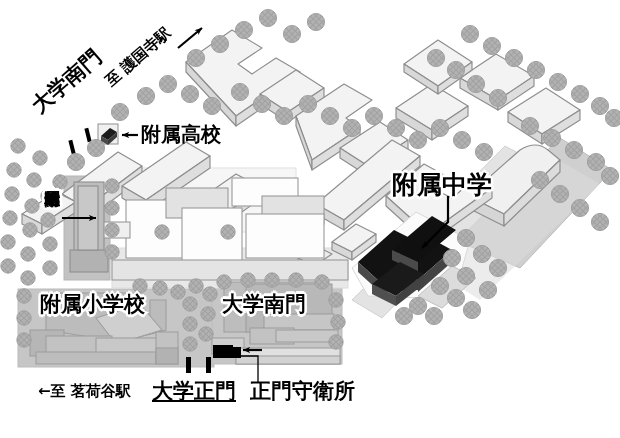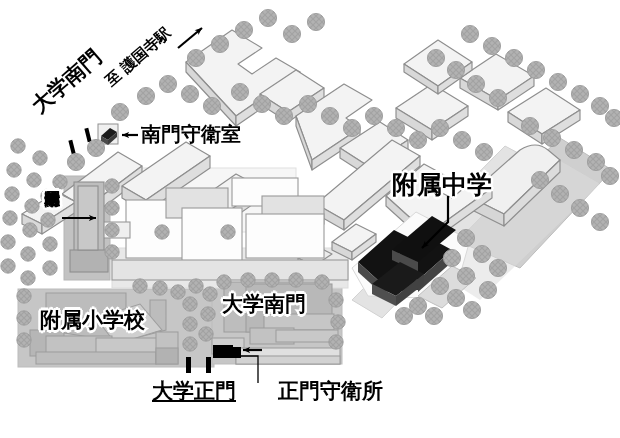--- a/index.html
+++ b/index.html
@@ -60,39 +60,37 @@
   #lbl-fuzoku-youchien{
     left:44px; top:178px;
     font-size:16px;
     writing-mode:vertical-rl;
     text-orientation:upright;
     line-height:1.02;
   }
   #lbl-fuzoku-shougakkou{
     left:40px; top:294px;
     font-size:21px;
-    margin-top:16px;
   }
   #lbl-fuzoku-koukou{
     left:222px; top:294px;
     font-size:21px;
   }
   #lbl-myogadani{
     left:38px; top:384px;
     font-size:15px;
   }
   #lbl-daigaku-seimon{
     left:152px; top:381px;
     font-size:21px;
     text-decoration:underline;
   }
   #lbl-seimon-shueisho{
     left:250px; top:381px;
     font-size:21px;
-    margin-left:28px;
   }
 </style>
 </head>
 <body>
 
 <div id="map-root">
 
   <svg id="map-svg" viewBox="0 0 620 438" xmlns="http://www.w3.org/2000/svg">
     <defs>
 
@@ -448,28 +446,29 @@
 
       <use href="#tree" x="96" y="148"></use>
         <use href="#tree" x="76" y="162"></use>
     </g>
   </svg>
 
   <div id="lbl-daigaku-nanmon" class="lbl plain">大学南門</div>
 
   <div id="lbl-gokokuji" class="lbl plain">至 護国寺駅</div>
 
-  <div id="lbl-nanmon-shueishitsu" class="lbl plain">南門守衛室</div>
+  <div id="lbl-nanmon-shueishitsu" class="lbl plain">附属高校</div>
 
   <div id="lbl-fuzoku-chugaku" class="lbl outlined">附属中学</div>
 
   <div id="lbl-fuzoku-youchien" class="lbl outlined">附属幼稚園</div>
 
   <div id="lbl-fuzoku-shougakkou" class="lbl outlined">附属小学校</div>
 
   <div id="lbl-fuzoku-koukou" class="lbl outlined">大学南門</div>
 
+  <div id="lbl-myogadani" class="lbl plain">←至 茗荷谷駅</div>
 
   <div id="lbl-daigaku-seimon" class="lbl plain">大学正門</div>
 
   <div id="lbl-seimon-shueisho" class="lbl plain">正門守衛所</div>
 
 </div>
 
 </body></html>

